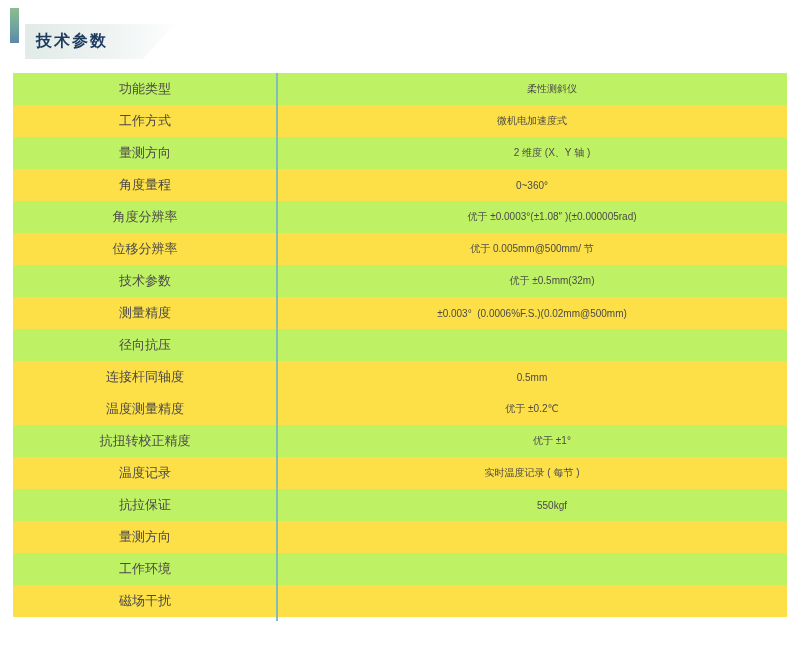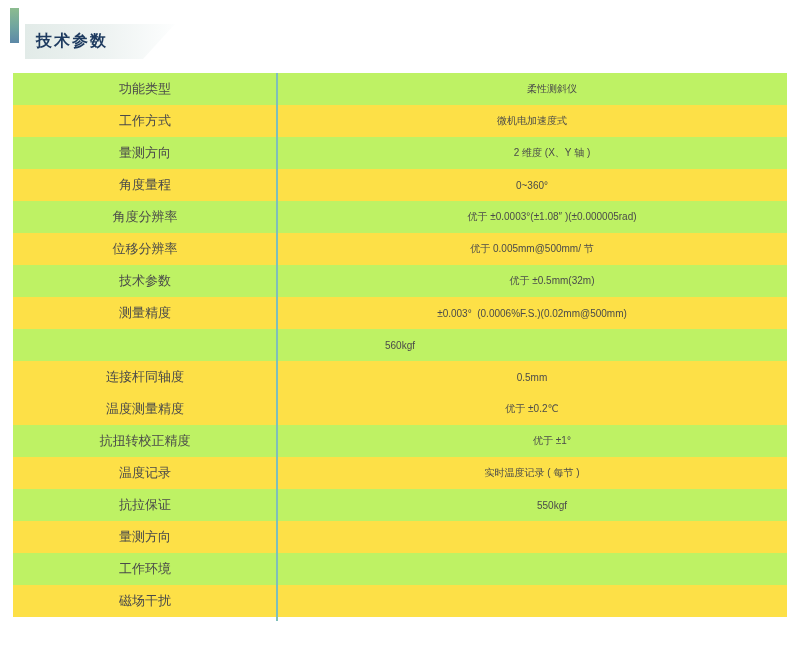--- a/index.html
+++ b/index.html
@@ -126,21 +126,21 @@
   </div>
     <div class="spec-row alt">
     <div class="spec-label">技术参数</div>
     <div class="spec-value">优于 ±0.5mm(32m)</div>
   </div>
     <div class="spec-row">
     <div class="spec-label">测量精度</div>
     <div class="spec-value">±0.003°  (0.0006%F.S.)(0.02mm@500mm)</div>
   </div>
     <div class="spec-row alt">
-    <div class="spec-value">560kgf</div>
+    <div class="spec-label">径向抗压</div>
   </div>
     <div class="spec-row">
     <div class="spec-label">连接杆同轴度</div>
     <div class="spec-value">0.5mm</div>
   </div>
     <div class="spec-row">
     <div class="spec-label">温度测量精度</div>
     <div class="spec-value">优于 ±0.2℃</div>
   </div>
     <div class="spec-row alt">

